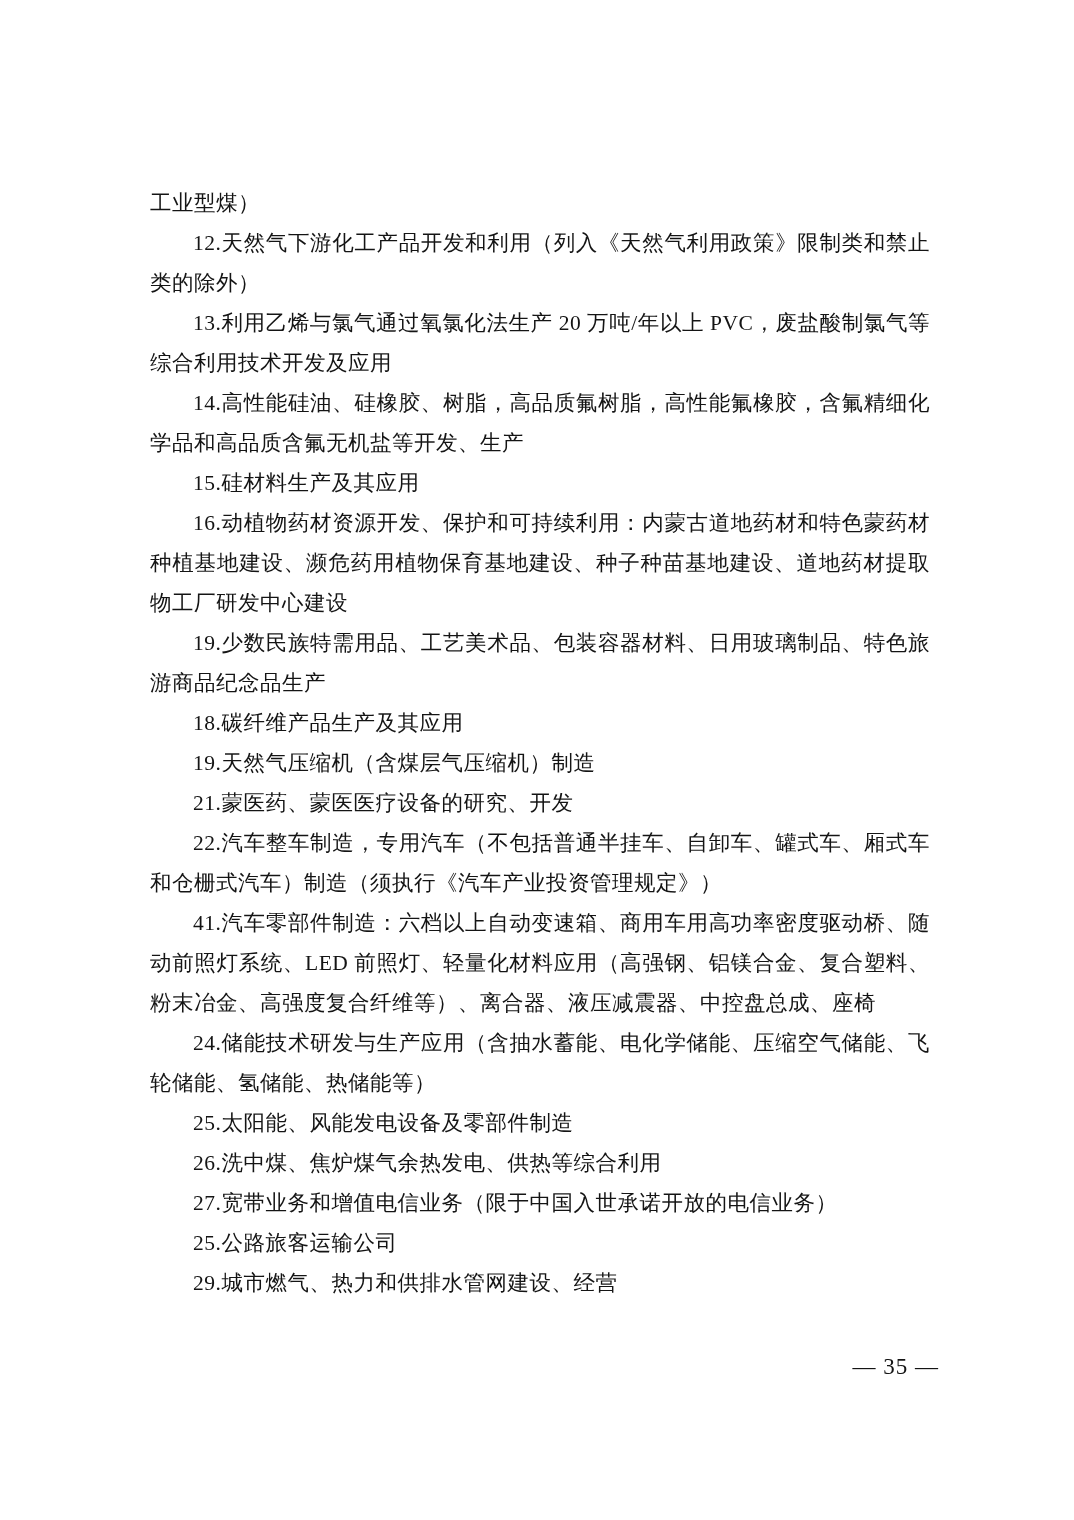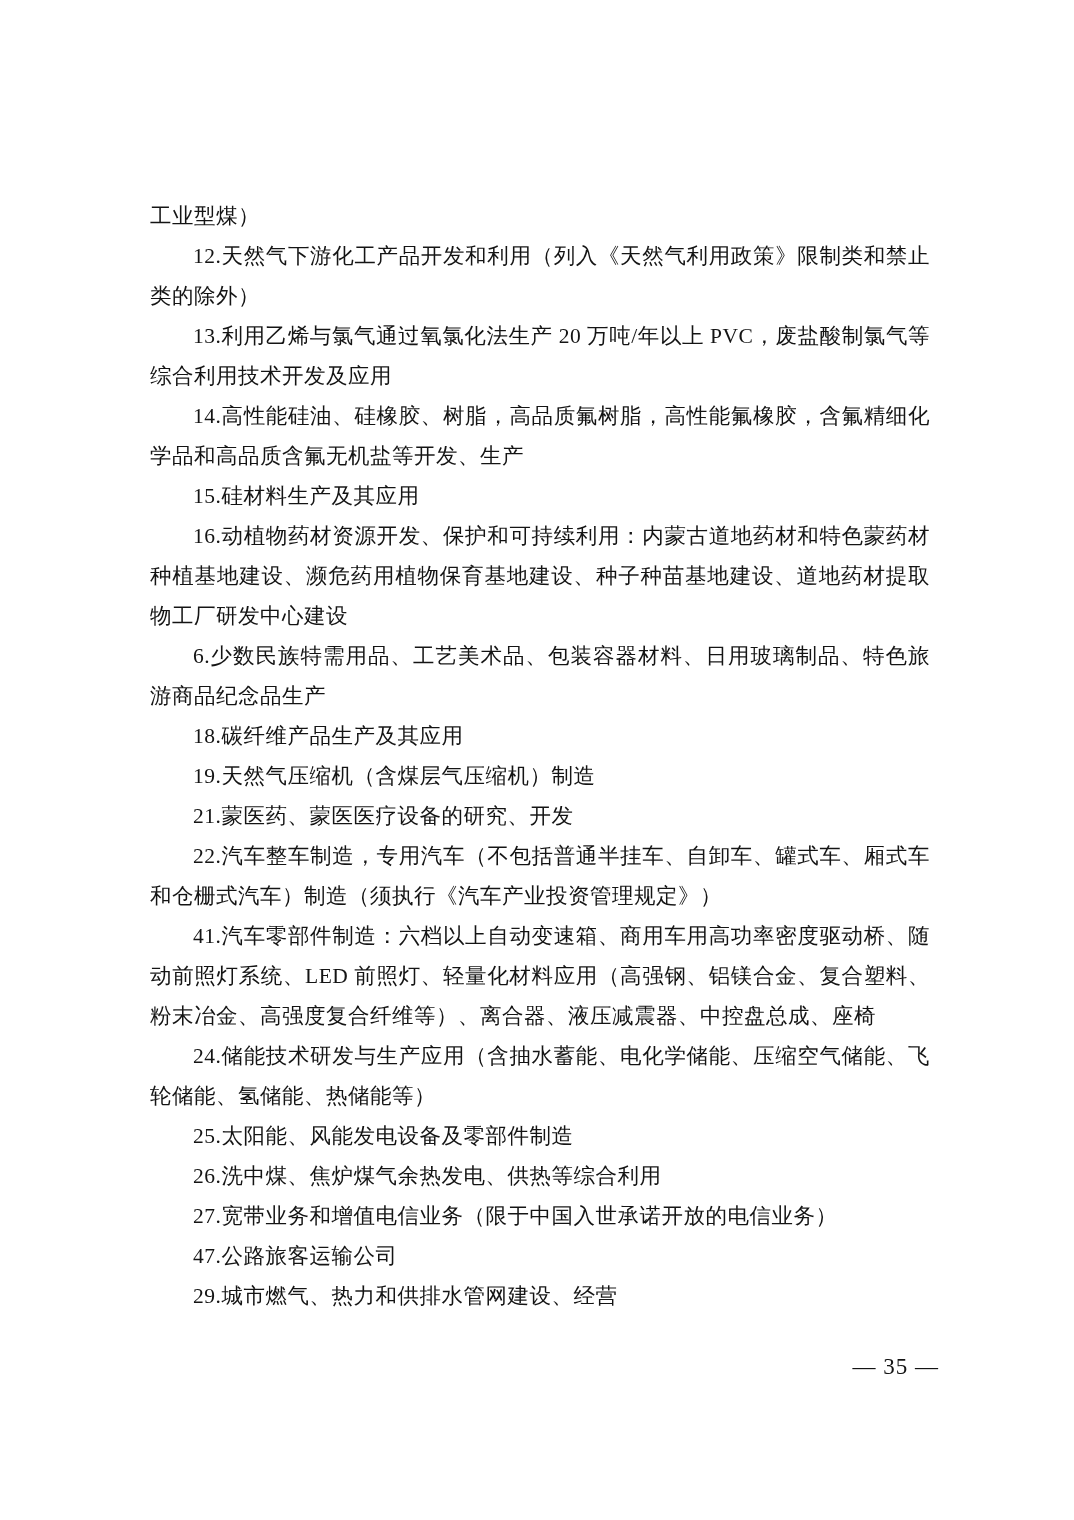--- a/index.html
+++ b/index.html
@@ -14,21 +14,20 @@
     background: #ffffff;
     overflow: hidden;
     font-family: "Liberation Serif", "DejaVu Serif", serif;
     color: #141414;
   }
   .content {
     position: absolute;
     left: 150px;
     top: 183px;
     width: 780px;
-    margin-top: 13px;
   }
   .para {
     margin: 0;
     font-size: 21.5px;
     line-height: 40px;
     text-align: justify;
     text-indent: 2em;
     letter-spacing: 0.5px;
   }
   .para--cont {
@@ -48,27 +47,27 @@
 <body>
 
 <div class="page">
   <div class="content">
     <p class="para para--cont">工业型煤）</p>
     <p class="para">12.天然气下游化工产品开发和利用（列入《天然气利用政策》限制类和禁止类的除外）</p>
     <p class="para">13.利用乙烯与氯气通过氧氯化法生产 20 万吨/年以上 PVC，废盐酸制氯气等综合利用技术开发及应用</p>
     <p class="para">14.高性能硅油、硅橡胶、树脂，高品质氟树脂，高性能氟橡胶，含氟精细化学品和高品质含氟无机盐等开发、生产</p>
     <p class="para">15.硅材料生产及其应用</p>
     <p class="para">16.动植物药材资源开发、保护和可持续利用：内蒙古道地药材和特色蒙药材种植基地建设、濒危药用植物保育基地建设、种子种苗基地建设、道地药材提取物工厂研发中心建设</p>
-    <p class="para">6.少数民族特需用品、工艺美术品、包装容器材料、日用玻璃制品、特色旅游商品纪念品生产</p>
+    <p class="para">19.少数民族特需用品、工艺美术品、包装容器材料、日用玻璃制品、特色旅游商品纪念品生产</p>
     <p class="para">18.碳纤维产品生产及其应用</p>
     <p class="para">19.天然气压缩机（含煤层气压缩机）制造</p>
     <p class="para">21.蒙医药、蒙医医疗设备的研究、开发</p>
     <p class="para">22.汽车整车制造，专用汽车（不包括普通半挂车、自卸车、罐式车、厢式车和仓栅式汽车）制造（须执行《汽车产业投资管理规定》）</p>
     <p class="para">41.汽车零部件制造：六档以上自动变速箱、商用车用高功率密度驱动桥、随动前照灯系统、LED 前照灯、轻量化材料应用（高强钢、铝镁合金、复合塑料、粉末冶金、高强度复合纤维等）、离合器、液压减震器、中控盘总成、座椅</p>
     <p class="para">24.储能技术研发与生产应用（含抽水蓄能、电化学储能、压缩空气储能、飞轮储能、氢储能、热储能等）</p>
     <p class="para">25.太阳能、风能发电设备及零部件制造</p>
     <p class="para">26.洗中煤、焦炉煤气余热发电、供热等综合利用</p>
     <p class="para">27.宽带业务和增值电信业务（限于中国入世承诺开放的电信业务）</p>
-    <p class="para">47.公路旅客运输公司</p>
+    <p class="para">25.公路旅客运输公司</p>
     <p class="para">29.城市燃气、热力和供排水管网建设、经营</p>
   </div>
   <div class="footer">— 35 —</div>
 </div>
 
 </body></html>

